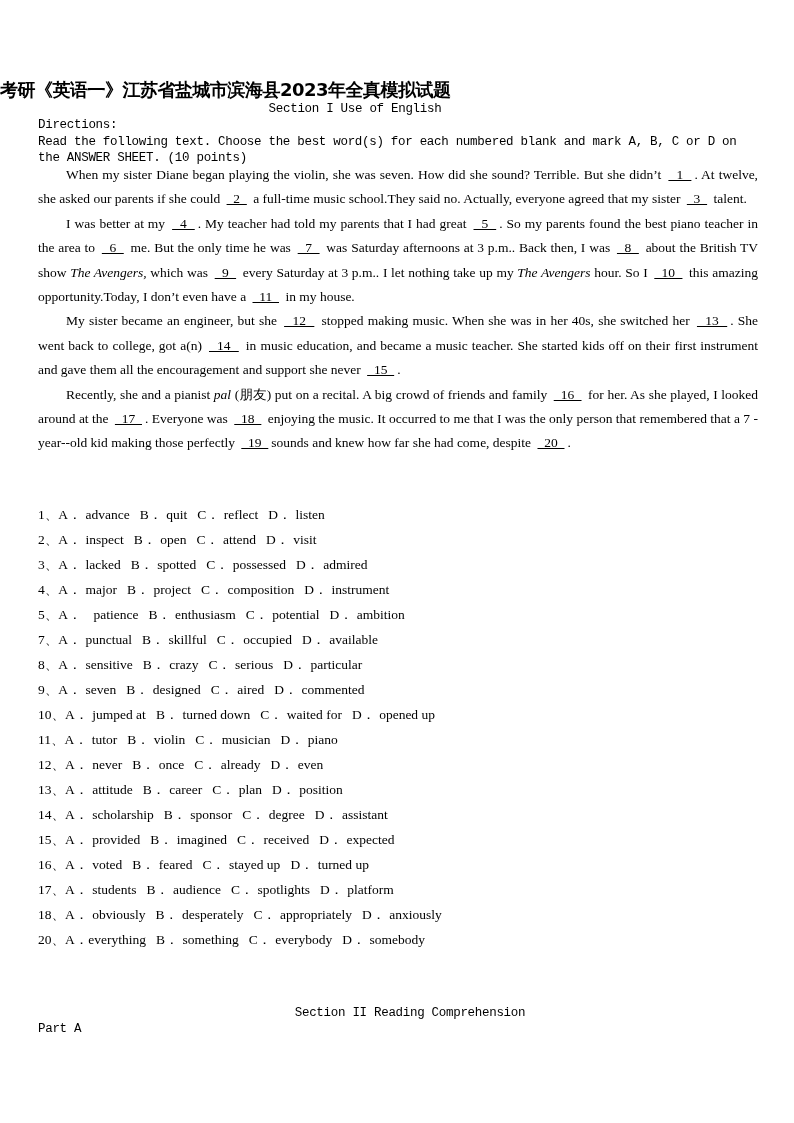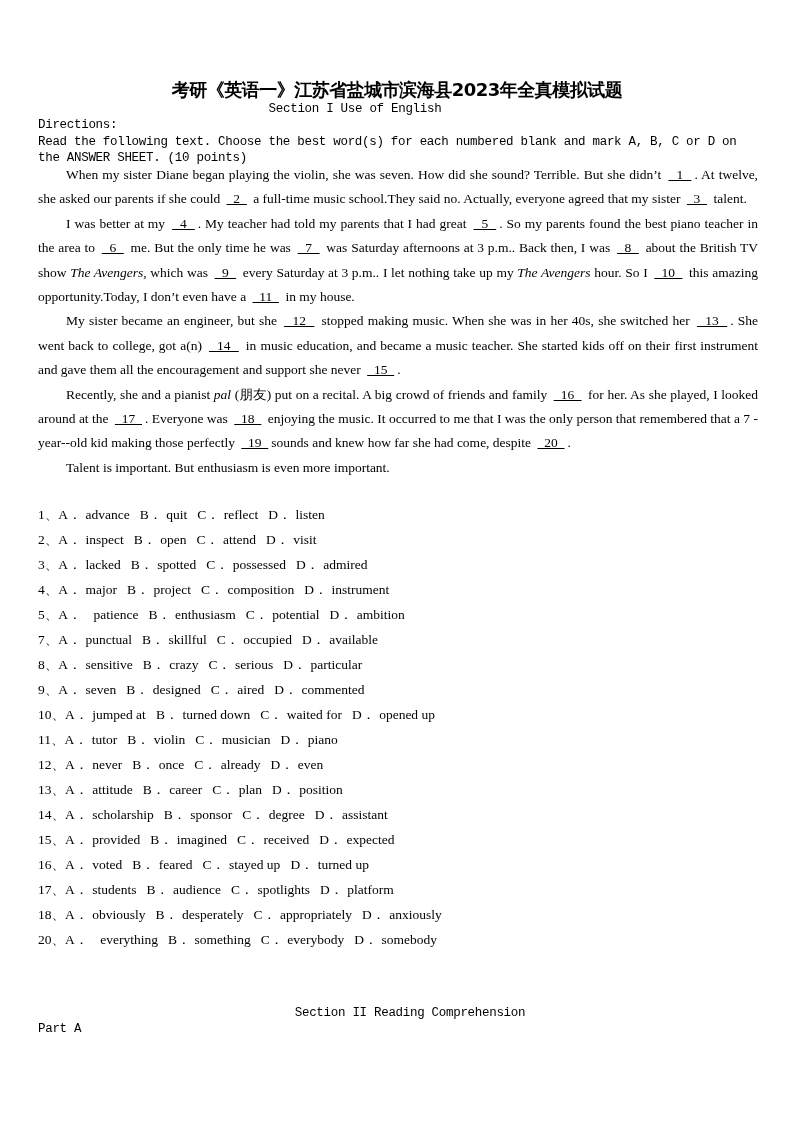--- a/index.html
+++ b/index.html
@@ -1,19 +1,19 @@
 <!DOCTYPE html>
 <html><head>
 <meta charset="utf-8">
 <style>
   html, body { margin: 0; padding: 0; background: #ffffff; }
   body { width: 794px; height: 1123px; position: relative; overflow: hidden; color: #000; }
   .page { position: absolute; left: 0; top: 0; width: 794px; height: 1123px; }
   .title {
-    position: absolute; top: 78px; left: 0; width: 794px; text-align: center;
+    position: absolute; top: 78px; left: 0; width: 794px; text-align: left;
     font-family: "DejaVu Sans", sans-serif; font-weight: bold; font-size: 18px; letter-spacing: -0.5px;
   }
   .mono { font-family: "Liberation Mono", "DejaVu Sans Mono", monospace; font-size: 12.5px; letter-spacing: -0.3px; }
   .section1 { position: absolute; top: 102px; left: 0; width: 710px; text-align: center; }
   .directions-label { position: absolute; top: 118px; left: 38px; }
   .directions-text { position: absolute; top: 134px; left: 38px; width: 720px; line-height: 16px; }
   .passage {
     position: absolute; top: 163px; left: 38px; width: 720px;
     font-family: "Liberation Serif", serif; font-size: 13.5px; line-height: 24.4px;
   }
@@ -36,39 +36,38 @@
   <div class="title">考研《英语一》江苏省盐城市滨海县2023年全真模拟试题</div>
   <div class="section1 mono">Section I  Use of  English</div>
   <div class="directions-label mono">Directions:</div>
   <div class="directions-text mono">Read the following text. Choose the best word(s) for each numbered blank and mark A, B, C or D on the ANSWER SHEET. (10 points)</div>
 
   <div class="passage" id="passage">
       <p><span>When my sister Diane began playing the violin, she was seven. How did she sound? Terrible. But she didn’t </span><span class="blank">&nbsp;&nbsp;1&nbsp;&nbsp;</span><span>. At twelve, she asked our parents if she could </span><span class="blank">&nbsp;&nbsp;2&nbsp;&nbsp;</span><span> a full-time music school.They said no. Actually, everyone agreed that my sister </span><span class="blank">&nbsp;&nbsp;3&nbsp;&nbsp;</span><span> talent.</span></p>
       <p><span>I was better at my </span><span class="blank">&nbsp;&nbsp;4&nbsp;&nbsp;</span><span>. My teacher had told my parents that I had great </span><span class="blank">&nbsp;&nbsp;5&nbsp;&nbsp;</span><span>. So my parents found the best piano teacher in the area to </span><span class="blank">&nbsp;&nbsp;6&nbsp;&nbsp;</span><span> me. But the only time he was </span><span class="blank">&nbsp;&nbsp;7&nbsp;&nbsp;</span><span> was Saturday afternoons at 3 p.m.. Back then, I was </span><span class="blank">&nbsp;&nbsp;8&nbsp;&nbsp;</span><span> about the British TV show </span><span style="font-style: italic;">The Avengers,</span><span> which was </span><span class="blank">&nbsp;&nbsp;9&nbsp;&nbsp;</span><span> every Saturday at 3 p.m.. I let nothing take up my </span><span style="font-style: italic;">The Avengers</span><span> hour. So I </span><span class="blank">&nbsp;&nbsp;10&nbsp;&nbsp;</span><span> this amazing opportunity.Today, I don’t even have a </span><span class="blank">&nbsp;&nbsp;11&nbsp;&nbsp;</span><span> in my house.</span></p>
       <p><span>My sister became an engineer, but she </span><span class="blank">&nbsp;&nbsp;12&nbsp;&nbsp;</span><span> stopped making music. When she was in her 40s, she switched her </span><span class="blank">&nbsp;&nbsp;13&nbsp;&nbsp;</span><span>. She went back to college, got a(n) </span><span class="blank">&nbsp;&nbsp;14&nbsp;&nbsp;</span><span> in music education, and became a music teacher. She started kids off on their first instrument and gave them all the encouragement and support she never </span><span class="blank">&nbsp;&nbsp;15&nbsp;&nbsp;</span><span>.</span></p>
       <p><span>Recently, she and a pianist </span><span style="font-style: italic;">pal</span><span> (朋友) put on a recital. A big crowd of friends and family </span><span class="blank">&nbsp;&nbsp;16&nbsp;&nbsp;</span><span> for her. As she played, I looked around at the </span><span class="blank">&nbsp;&nbsp;17&nbsp;&nbsp;</span><span>. Everyone was </span><span class="blank">&nbsp;&nbsp;18&nbsp;&nbsp;</span><span> enjoying the music. It occurred to me that I was the only person that remembered that a 7 -year--old kid making those perfectly </span><span class="blank">&nbsp;&nbsp;19&nbsp;&nbsp;</span><span>sounds and knew how far she had come, despite </span><span class="blank">&nbsp;&nbsp;20&nbsp;&nbsp;</span><span>.</span></p>
-      <p><span>Talent is important. But enthusiasm is even more important.</span></p>
     </div>
 
   <div class="options" id="options">
       <div class="opt-row"><span>1、</span><span class="lbl" style="margin-left: 0px;">A．</span><span style="margin-left: 4px;">advance</span><span class="lbl">B．</span><span style="margin-left: 4px;">quit</span><span class="lbl">C．</span><span style="margin-left: 4px;">reflect</span><span class="lbl">D．</span><span style="margin-left: 4px;">listen</span></div>
       <div class="opt-row"><span>2、</span><span class="lbl" style="margin-left: 0px;">A．</span><span style="margin-left: 4px;">inspect</span><span class="lbl">B．</span><span style="margin-left: 4px;">open</span><span class="lbl">C．</span><span style="margin-left: 4px;">attend</span><span class="lbl">D．</span><span style="margin-left: 4px;">visit</span></div>
       <div class="opt-row"><span>3、</span><span class="lbl" style="margin-left: 0px;">A．</span><span style="margin-left: 4px;">lacked</span><span class="lbl">B．</span><span style="margin-left: 4px;">spotted</span><span class="lbl">C．</span><span style="margin-left: 4px;">possessed</span><span class="lbl">D．</span><span style="margin-left: 4px;">admired</span></div>
       <div class="opt-row"><span>4、</span><span class="lbl" style="margin-left: 0px;">A．</span><span style="margin-left: 4px;">major</span><span class="lbl">B．</span><span style="margin-left: 4px;">project</span><span class="lbl">C．</span><span style="margin-left: 4px;">composition</span><span class="lbl">D．</span><span style="margin-left: 4px;">instrument</span></div>
       <div class="opt-row"><span>5、</span><span class="lbl" style="margin-left: 0px;">A．</span><span style="margin-left: 12px;">patience</span><span class="lbl">B．</span><span style="margin-left: 4px;">enthusiasm</span><span class="lbl">C．</span><span style="margin-left: 4px;">potential</span><span class="lbl">D．</span><span style="margin-left: 4px;">ambition</span></div>
       <div class="opt-row"><span>7、</span><span class="lbl" style="margin-left: 0px;">A．</span><span style="margin-left: 4px;">punctual</span><span class="lbl">B．</span><span style="margin-left: 4px;">skillful</span><span class="lbl">C．</span><span style="margin-left: 4px;">occupied</span><span class="lbl">D．</span><span style="margin-left: 4px;">available</span></div>
       <div class="opt-row"><span>8、</span><span class="lbl" style="margin-left: 0px;">A．</span><span style="margin-left: 4px;">sensitive</span><span class="lbl">B．</span><span style="margin-left: 4px;">crazy</span><span class="lbl">C．</span><span style="margin-left: 4px;">serious</span><span class="lbl">D．</span><span style="margin-left: 4px;">particular</span></div>
       <div class="opt-row"><span>9、</span><span class="lbl" style="margin-left: 0px;">A．</span><span style="margin-left: 4px;">seven</span><span class="lbl">B．</span><span style="margin-left: 4px;">designed</span><span class="lbl">C．</span><span style="margin-left: 4px;">aired</span><span class="lbl">D．</span><span style="margin-left: 4px;">commented</span></div>
       <div class="opt-row"><span>10、</span><span class="lbl" style="margin-left: 0px;">A．</span><span style="margin-left: 4px;">jumped at</span><span class="lbl">B．</span><span style="margin-left: 4px;">turned down</span><span class="lbl">C．</span><span style="margin-left: 4px;">waited for</span><span class="lbl">D．</span><span style="margin-left: 4px;">opened up</span></div>
       <div class="opt-row"><span>11、</span><span class="lbl" style="margin-left: 0px;">A．</span><span style="margin-left: 4px;">tutor</span><span class="lbl">B．</span><span style="margin-left: 4px;">violin</span><span class="lbl">C．</span><span style="margin-left: 4px;">musician</span><span class="lbl">D．</span><span style="margin-left: 4px;">piano</span></div>
       <div class="opt-row"><span>12、</span><span class="lbl" style="margin-left: 0px;">A．</span><span style="margin-left: 4px;">never</span><span class="lbl">B．</span><span style="margin-left: 4px;">once</span><span class="lbl">C．</span><span style="margin-left: 4px;">already</span><span class="lbl">D．</span><span style="margin-left: 4px;">even</span></div>
       <div class="opt-row"><span>13、</span><span class="lbl" style="margin-left: 0px;">A．</span><span style="margin-left: 4px;">attitude</span><span class="lbl">B．</span><span style="margin-left: 4px;">career</span><span class="lbl">C．</span><span style="margin-left: 4px;">plan</span><span class="lbl">D．</span><span style="margin-left: 4px;">position</span></div>
       <div class="opt-row"><span>14、</span><span class="lbl" style="margin-left: 0px;">A．</span><span style="margin-left: 4px;">scholarship</span><span class="lbl">B．</span><span style="margin-left: 4px;">sponsor</span><span class="lbl">C．</span><span style="margin-left: 4px;">degree</span><span class="lbl">D．</span><span style="margin-left: 4px;">assistant</span></div>
       <div class="opt-row"><span>15、</span><span class="lbl" style="margin-left: 0px;">A．</span><span style="margin-left: 4px;">provided</span><span class="lbl">B．</span><span style="margin-left: 4px;">imagined</span><span class="lbl">C．</span><span style="margin-left: 4px;">received</span><span class="lbl">D．</span><span style="margin-left: 4px;">expected</span></div>
       <div class="opt-row"><span>16、</span><span class="lbl" style="margin-left: 0px;">A．</span><span style="margin-left: 4px;">voted</span><span class="lbl">B．</span><span style="margin-left: 4px;">feared</span><span class="lbl">C．</span><span style="margin-left: 4px;">stayed up</span><span class="lbl">D．</span><span style="margin-left: 4px;">turned up</span></div>
       <div class="opt-row"><span>17、</span><span class="lbl" style="margin-left: 0px;">A．</span><span style="margin-left: 4px;">students</span><span class="lbl">B．</span><span style="margin-left: 4px;">audience</span><span class="lbl">C．</span><span style="margin-left: 4px;">spotlights</span><span class="lbl">D．</span><span style="margin-left: 4px;">platform</span></div>
       <div class="opt-row"><span>18、</span><span class="lbl" style="margin-left: 0px;">A．</span><span style="margin-left: 4px;">obviously</span><span class="lbl">B．</span><span style="margin-left: 4px;">desperately</span><span class="lbl">C．</span><span style="margin-left: 4px;">appropriately</span><span class="lbl">D．</span><span style="margin-left: 4px;">anxiously</span></div>
-      <div class="opt-row"><span>20、</span><span class="lbl" style="margin-left: 0px;">A．</span><span style="margin-left: 12px;">everything</span><span class="lbl">B．</span><span style="margin-left: 4px;">something</span><span class="lbl">C．</span><span style="margin-left: 4px;">everybody</span><span class="lbl">D．</span><span style="margin-left: 4px;">somebody</span></div>
+      <div class="opt-row"><span>20、</span><span class="lbl" style="margin-left: 0px;">A．</span><span style="margin-left: 0;">everything</span><span class="lbl">B．</span><span style="margin-left: 4px;">something</span><span class="lbl">C．</span><span style="margin-left: 4px;">everybody</span><span class="lbl">D．</span><span style="margin-left: 4px;">somebody</span></div>
     </div>
 
   <div class="section2 mono">Section II Reading Comprehension</div>
   <div class="part-a mono">Part A</div>
 </div>
 
 </body></html>

